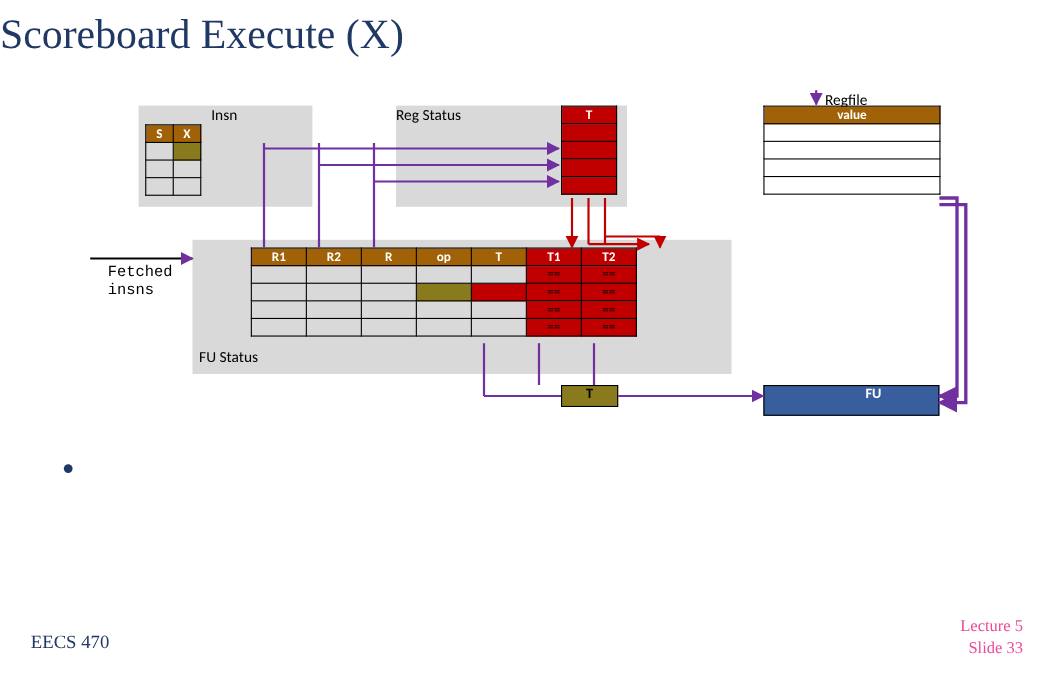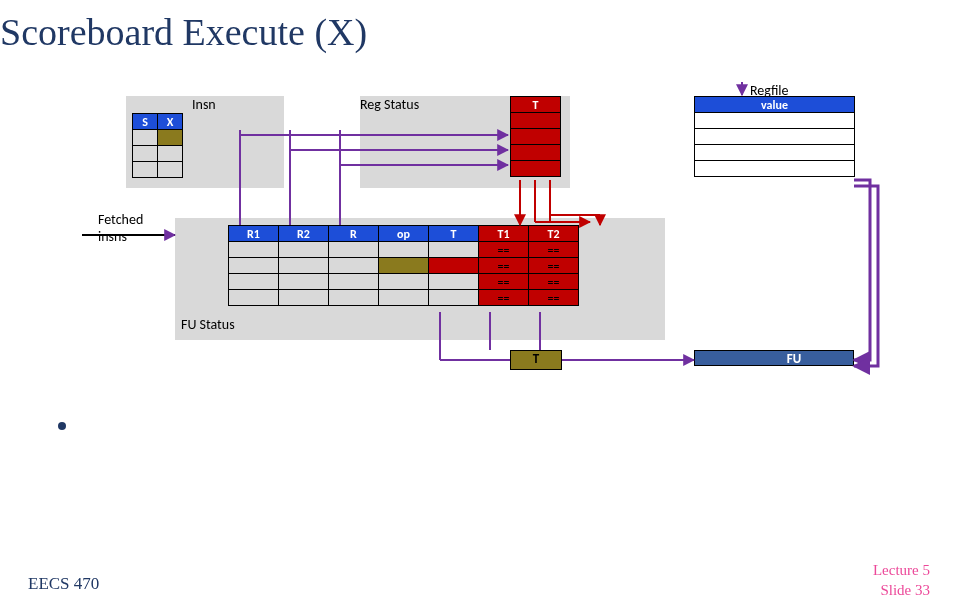--- a/index.html
+++ b/index.html
@@ -36,21 +36,21 @@
     border-collapse: collapse;
   }
   .tbl th, .tbl td {
     border: 1px solid #000;
     font-size: 12px;
     text-align: center;
     height: 16px;
     padding: 0;
   }
   .tbl th {
-    background: #1d4ed8;
+    background: #a16207;
     color: #fff;
     font-weight: bold;
   }
   .red-th { background: #c00000 !important; }
   .red-cell { background: #c00000 !important; }
   .olive-cell { background: #8a7a1e; }
   .eq { color: #000; font-size: 10px; }
   .bullet-text {
     position: absolute;
     font-size: 22px;
@@ -161,21 +161,21 @@
       </tr>
   <tr>
         <td></td>
       </tr>
   <tr>
         <td></td>
       </tr>
 </tbody>
   </table>
 
-<div class="label" style="left:98px; top:211px; white-space:pre-line;">Fetched
+<div class="label" style="left:98px; top:240px; white-space:pre-line;font-family:Liberation Mono, monospace;">Fetched
 insns</div>
 
 <div class="gray-box" style="left:175px; top:218px; width:490px; height:122px;"></div>
 <table class="tbl" style="left:228px; top:225px;">
   <tbody>
       <tr>
     <th style="width:50px">R1</th>
     <th style="width:50px">R2</th>
     <th style="width:50px">R</th>
     <th style="width:50px">op</th>
@@ -218,21 +218,21 @@
         <td></td>
         <td class="red-cell eq">==</td>
         <td class="red-cell eq">==</td>
       </tr>
 </tbody>
   </table>
 <div class="label" style="left:181px; top:316px;">FU Status</div>
 
 <div class="t-box" style="left:510px; top:350px; width:52px; height:20px; background:#8a7a1e;">T</div>
 
-<div class="fu-box" style="left:694px; top:350px; width:160px; height:16px; background:#385e9d; color:#fff;padding-left:40px;">FU</div>
+<div class="fu-box" style="left:694px; top:350px; width:160px; height:28px; background:#385e9d; color:#fff;padding-left:40px;">FU</div>
 
 <svg class="wires">
   <defs>
     <marker id="arr-purple" viewBox="0 0 10 10" refX="9" refY="5" markerWidth="6" markerHeight="6" orient="auto">
         <path d="M0,0 L10,5 L0,10 z" fill="#7030a0"></path>
       </marker>
     <marker id="arr-red" viewBox="0 0 10 10" refX="9" refY="5" markerWidth="6" markerHeight="6" orient="auto">
         <path d="M0,0 L10,5 L0,10 z" fill="#c00000"></path>
       </marker>
   </defs>

